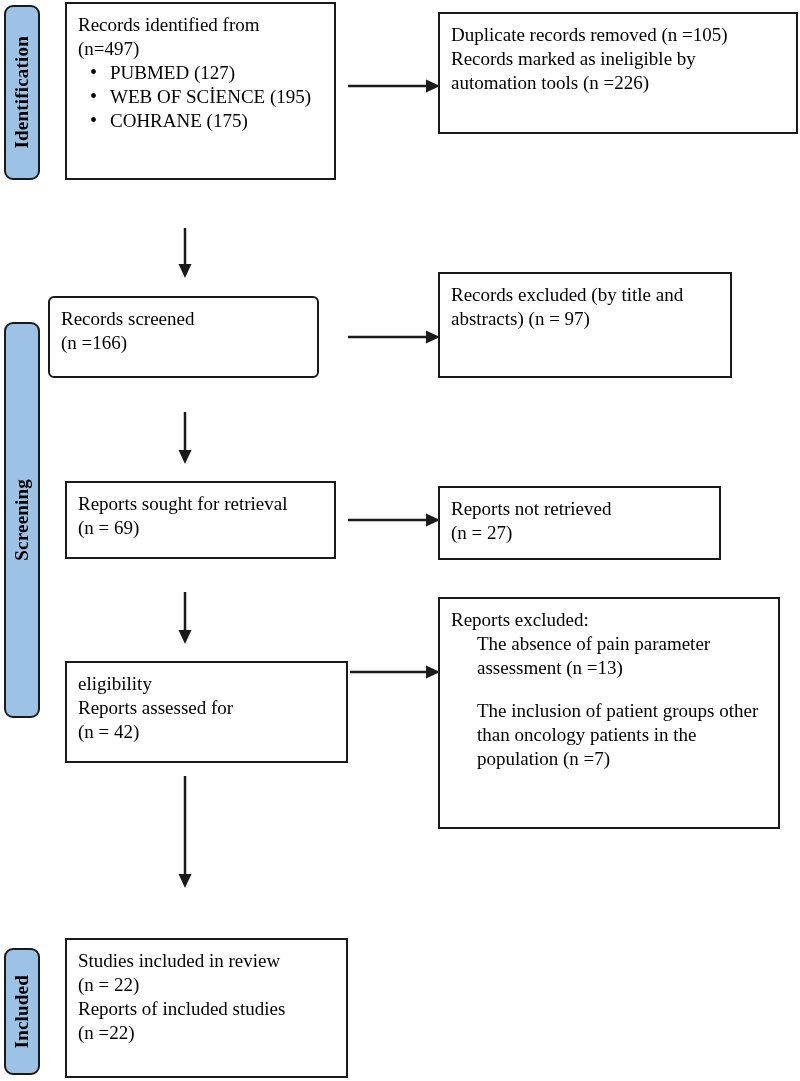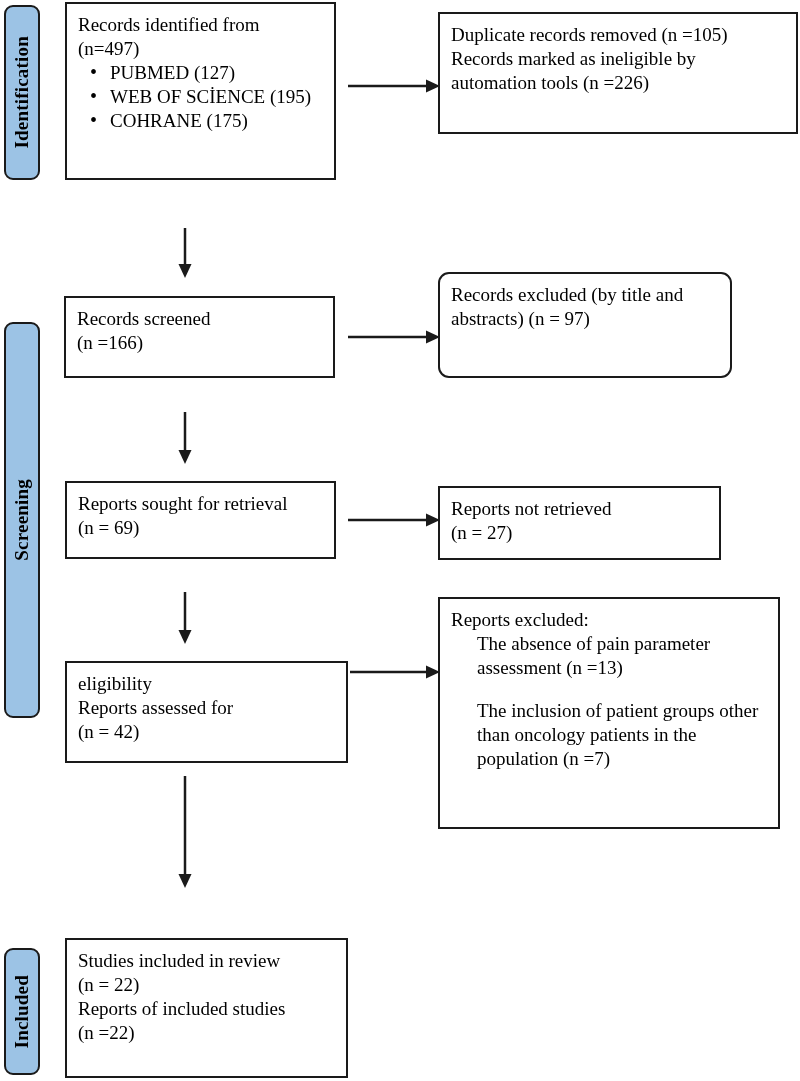--- a/index.html
+++ b/index.html
@@ -124,33 +124,33 @@
     <div class="line">Records marked as ineligible by automation tools (n =226)</div>
   </div>
 
   <div class="arrow" style="left:177px; top:228px; width:16px; height:50px;">
     <svg width="16" height="50" viewBox="0 0 16 50">
       <line x1="8" y1="0" x2="8" y2="36" stroke="#1a1a1a" stroke-width="2.5"></line>
       <polygon points="1.5,36 14.5,36 8,50" fill="#1a1a1a"></polygon>
     </svg>
   </div>
 
-  <div class="node-box" style="left:64px; top:296px; width:271px; height:82px;">
+  <div class="node-box" style="left:48px; top:296px; width:271px; height:82px;border-radius:6px;">
     <div class="line">Records screened</div>
     <div class="line">(n =166)</div>
   </div>
 
   <div class="arrow" style="left:348px; top:329px; width:92px; height:16px;">
     <svg width="92" height="16" viewBox="0 0 92 16">
       <line x1="0" y1="8" x2="78" y2="8" stroke="#1a1a1a" stroke-width="2.5"></line>
       <polygon points="78,1.5 92,8 78,14.5" fill="#1a1a1a"></polygon>
     </svg>
   </div>
 
-  <div class="node-box" style="left:438px; top:272px; width:294px; height:106px;border-radius:11px;">
+  <div class="node-box" style="left:438px; top:272px; width:294px; height:106px;">
     <div class="line">Records excluded (by title and abstracts) (n = 97)</div>
   </div>
 
   <div class="arrow" style="left:177px; top:412px; width:16px; height:52px;">
     <svg width="16" height="52" viewBox="0 0 16 52">
       <line x1="8" y1="0" x2="8" y2="38" stroke="#1a1a1a" stroke-width="2.5"></line>
       <polygon points="1.5,38 14.5,38 8,52" fill="#1a1a1a"></polygon>
     </svg>
   </div>
 

